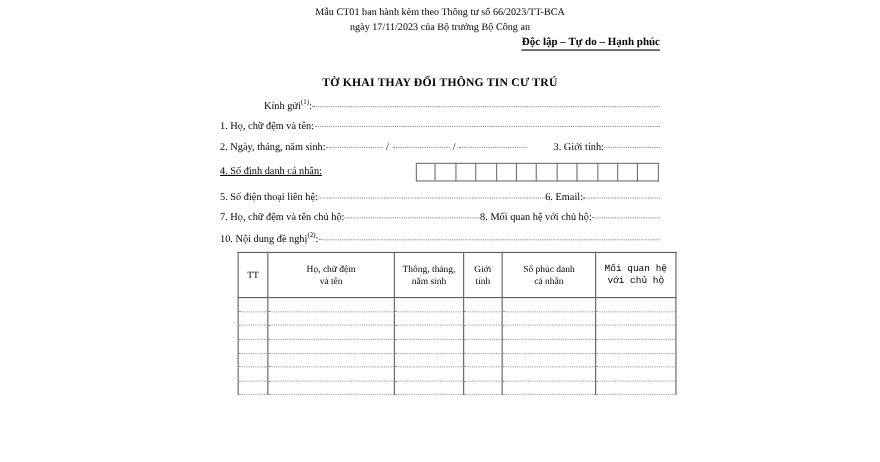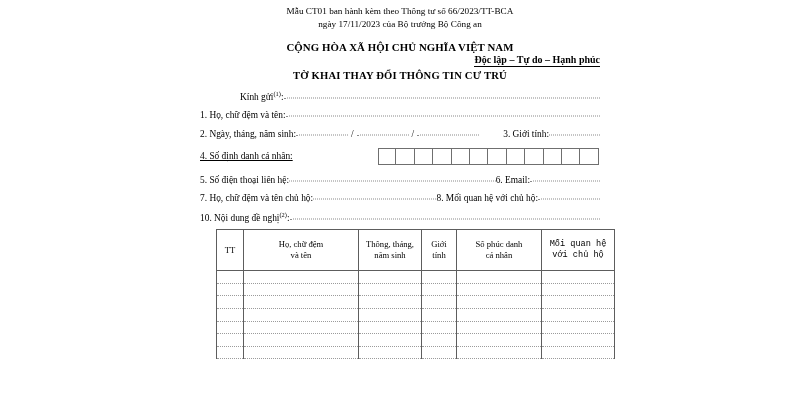--- a/index.html
+++ b/index.html
@@ -50,21 +50,21 @@
     margin-top: 1px;
   }
   .motto span {
     border-bottom: 1px solid #000;
     padding-bottom: 1px;
   }
   .doc-title {
     text-align: center;
     font-weight: bold;
     font-size: 10.6px;
-    margin-top: 5px;
+    margin-top: 26px;
     letter-spacing: 0.2px;
   }
 
   
   .addressee {
     font-size: 9.4px;
     margin-top: 11px;
     padding-left: 40px;
     display: flex;
     align-items: baseline;
@@ -165,21 +165,20 @@
 <body>
 
 <div class="page">
   <div class="sheet">
 
     <div class="ref-block">
       <div>Mẫu CT01 ban hành kèm theo Thông tư số 66/2023/TT-BCA</div>
       <div>ngày 17/11/2023 của Bộ trưởng Bộ Công an</div>
     </div>
 
-    <div class="national">CỘNG HÒA XÃ HỘI CHỦ NGHĨA VIỆT NAM</div>
     <div class="motto">
       <span>Độc lập – Tự do – Hạnh phúc</span>
     </div>
 
     <div class="doc-title">TỜ KHAI THAY ĐỔI THÔNG TIN CƯ TRÚ</div>
 
     <div class="addressee">
       <span class="lbl"><span>Kính gửi</span><span class="sup">(1)</span><span>:</span></span>
       <span class="dots"></span>
     </div>

